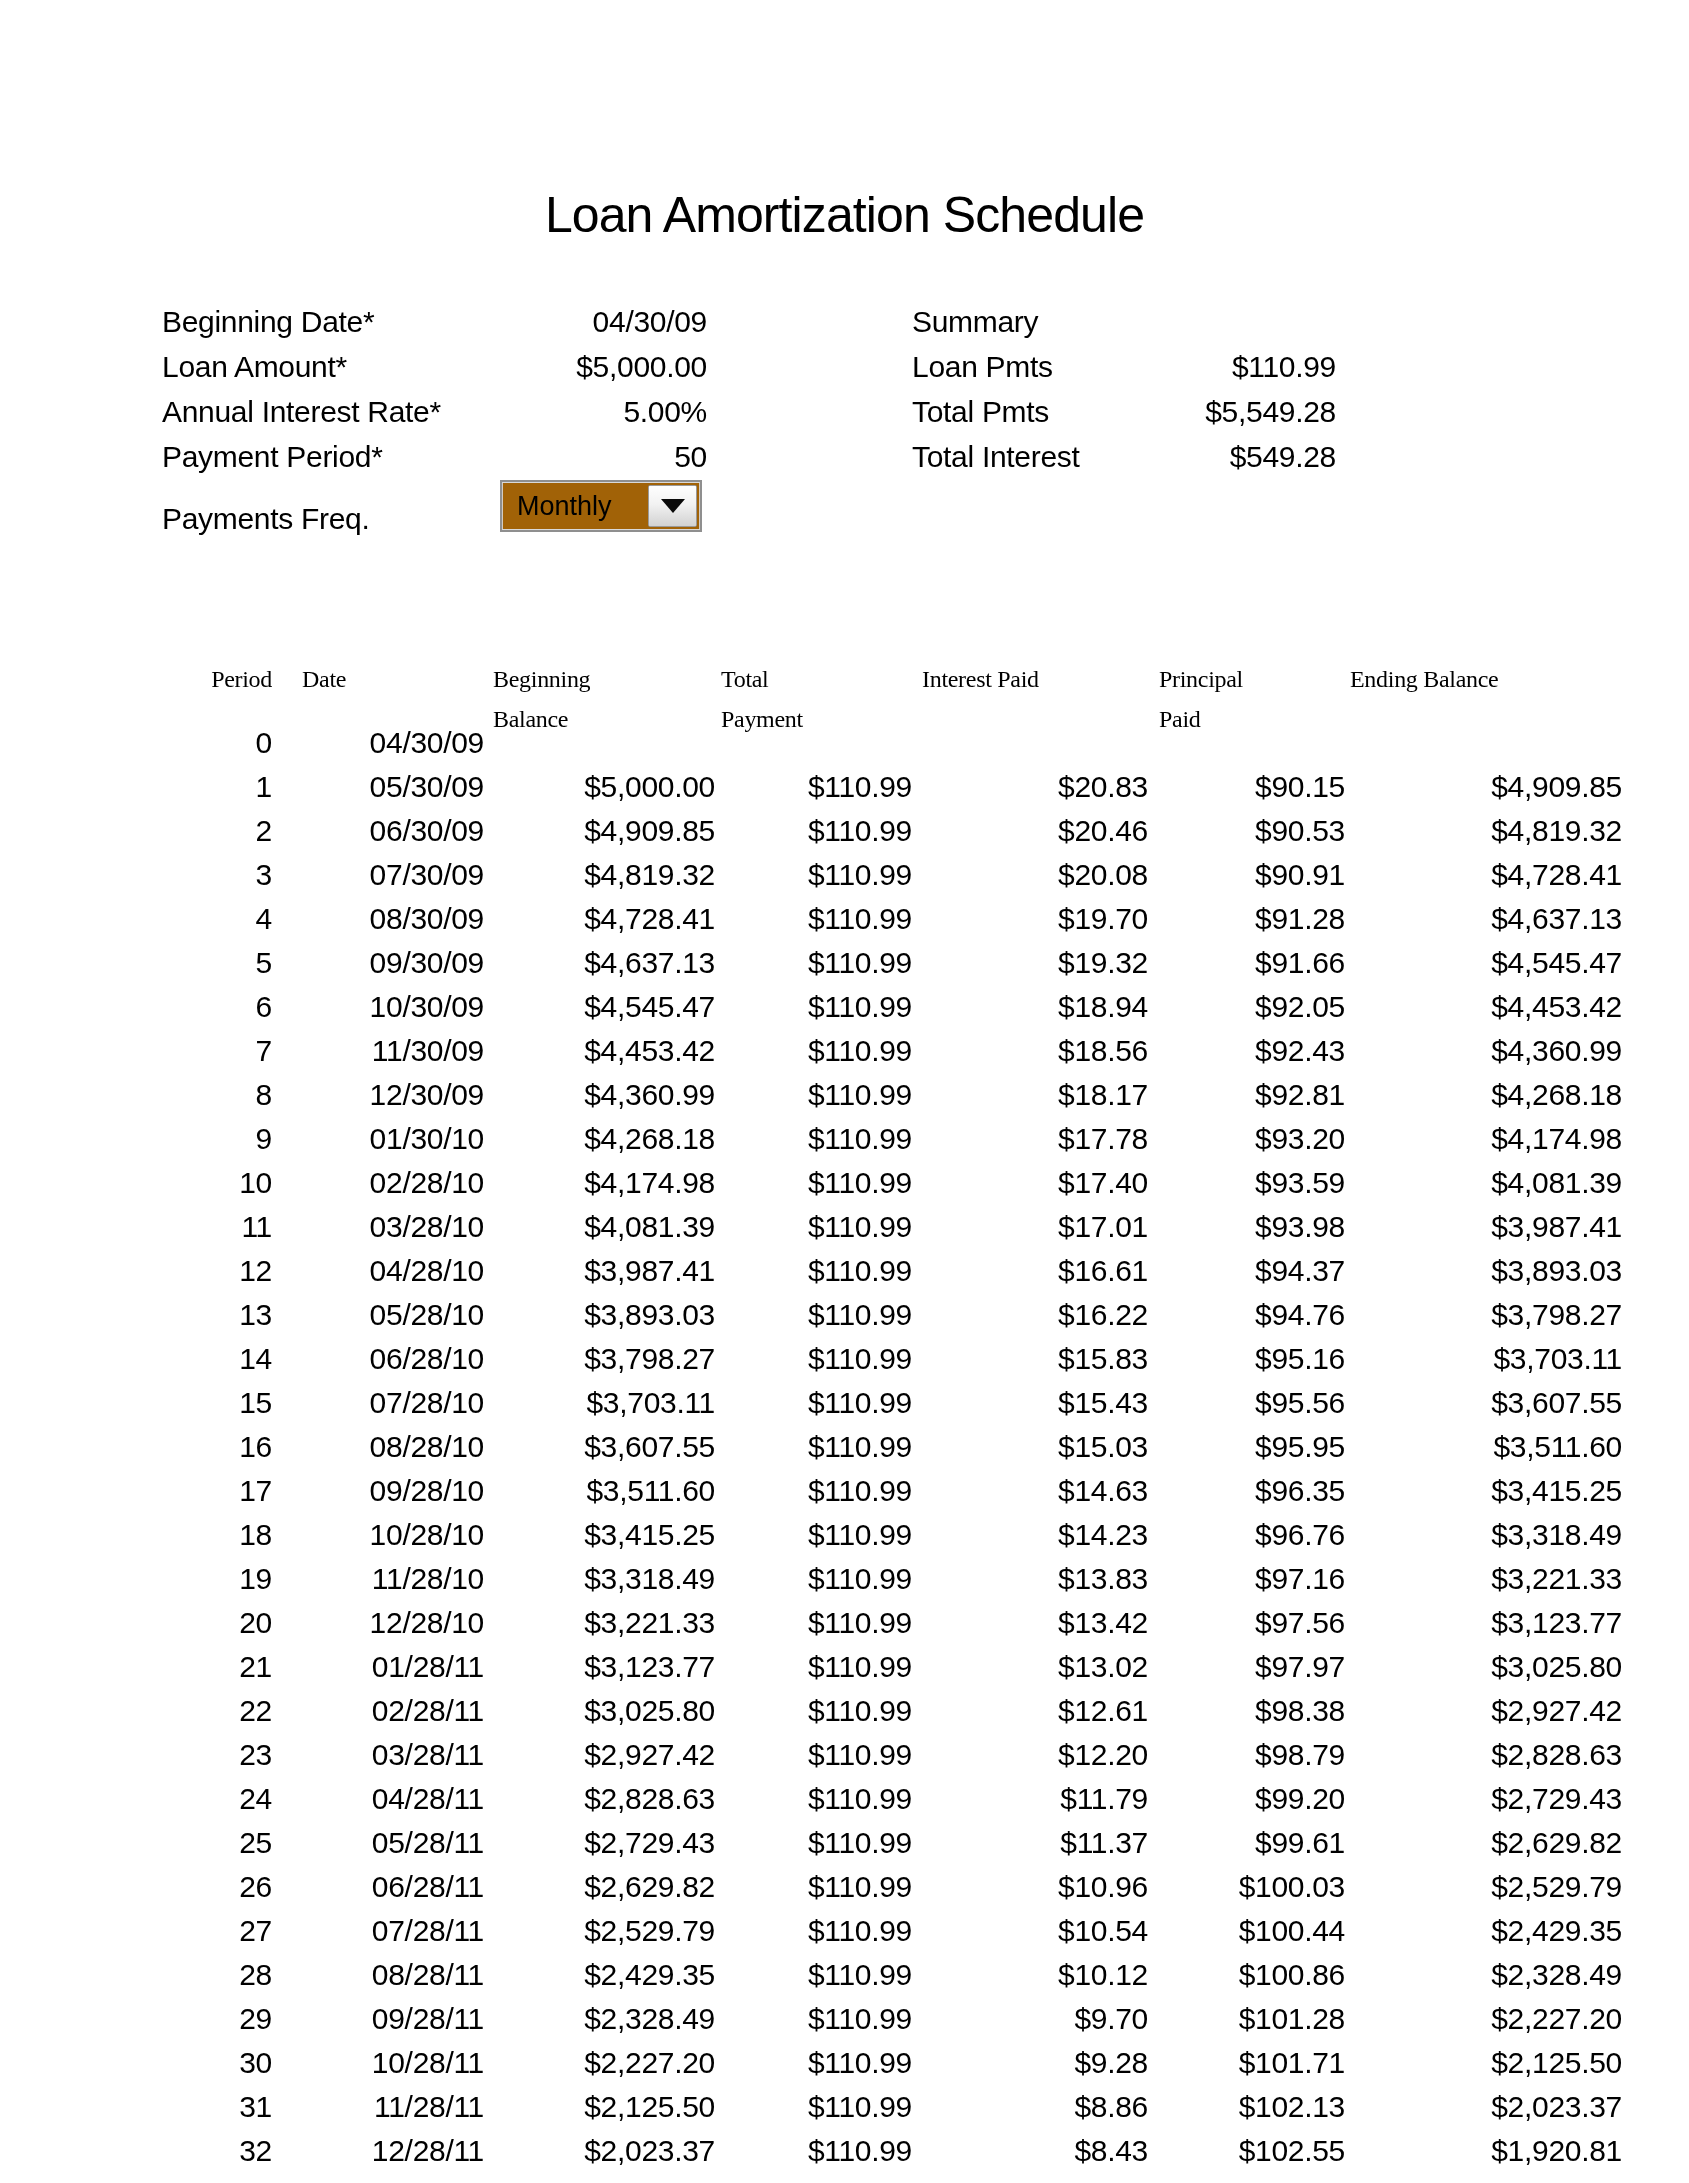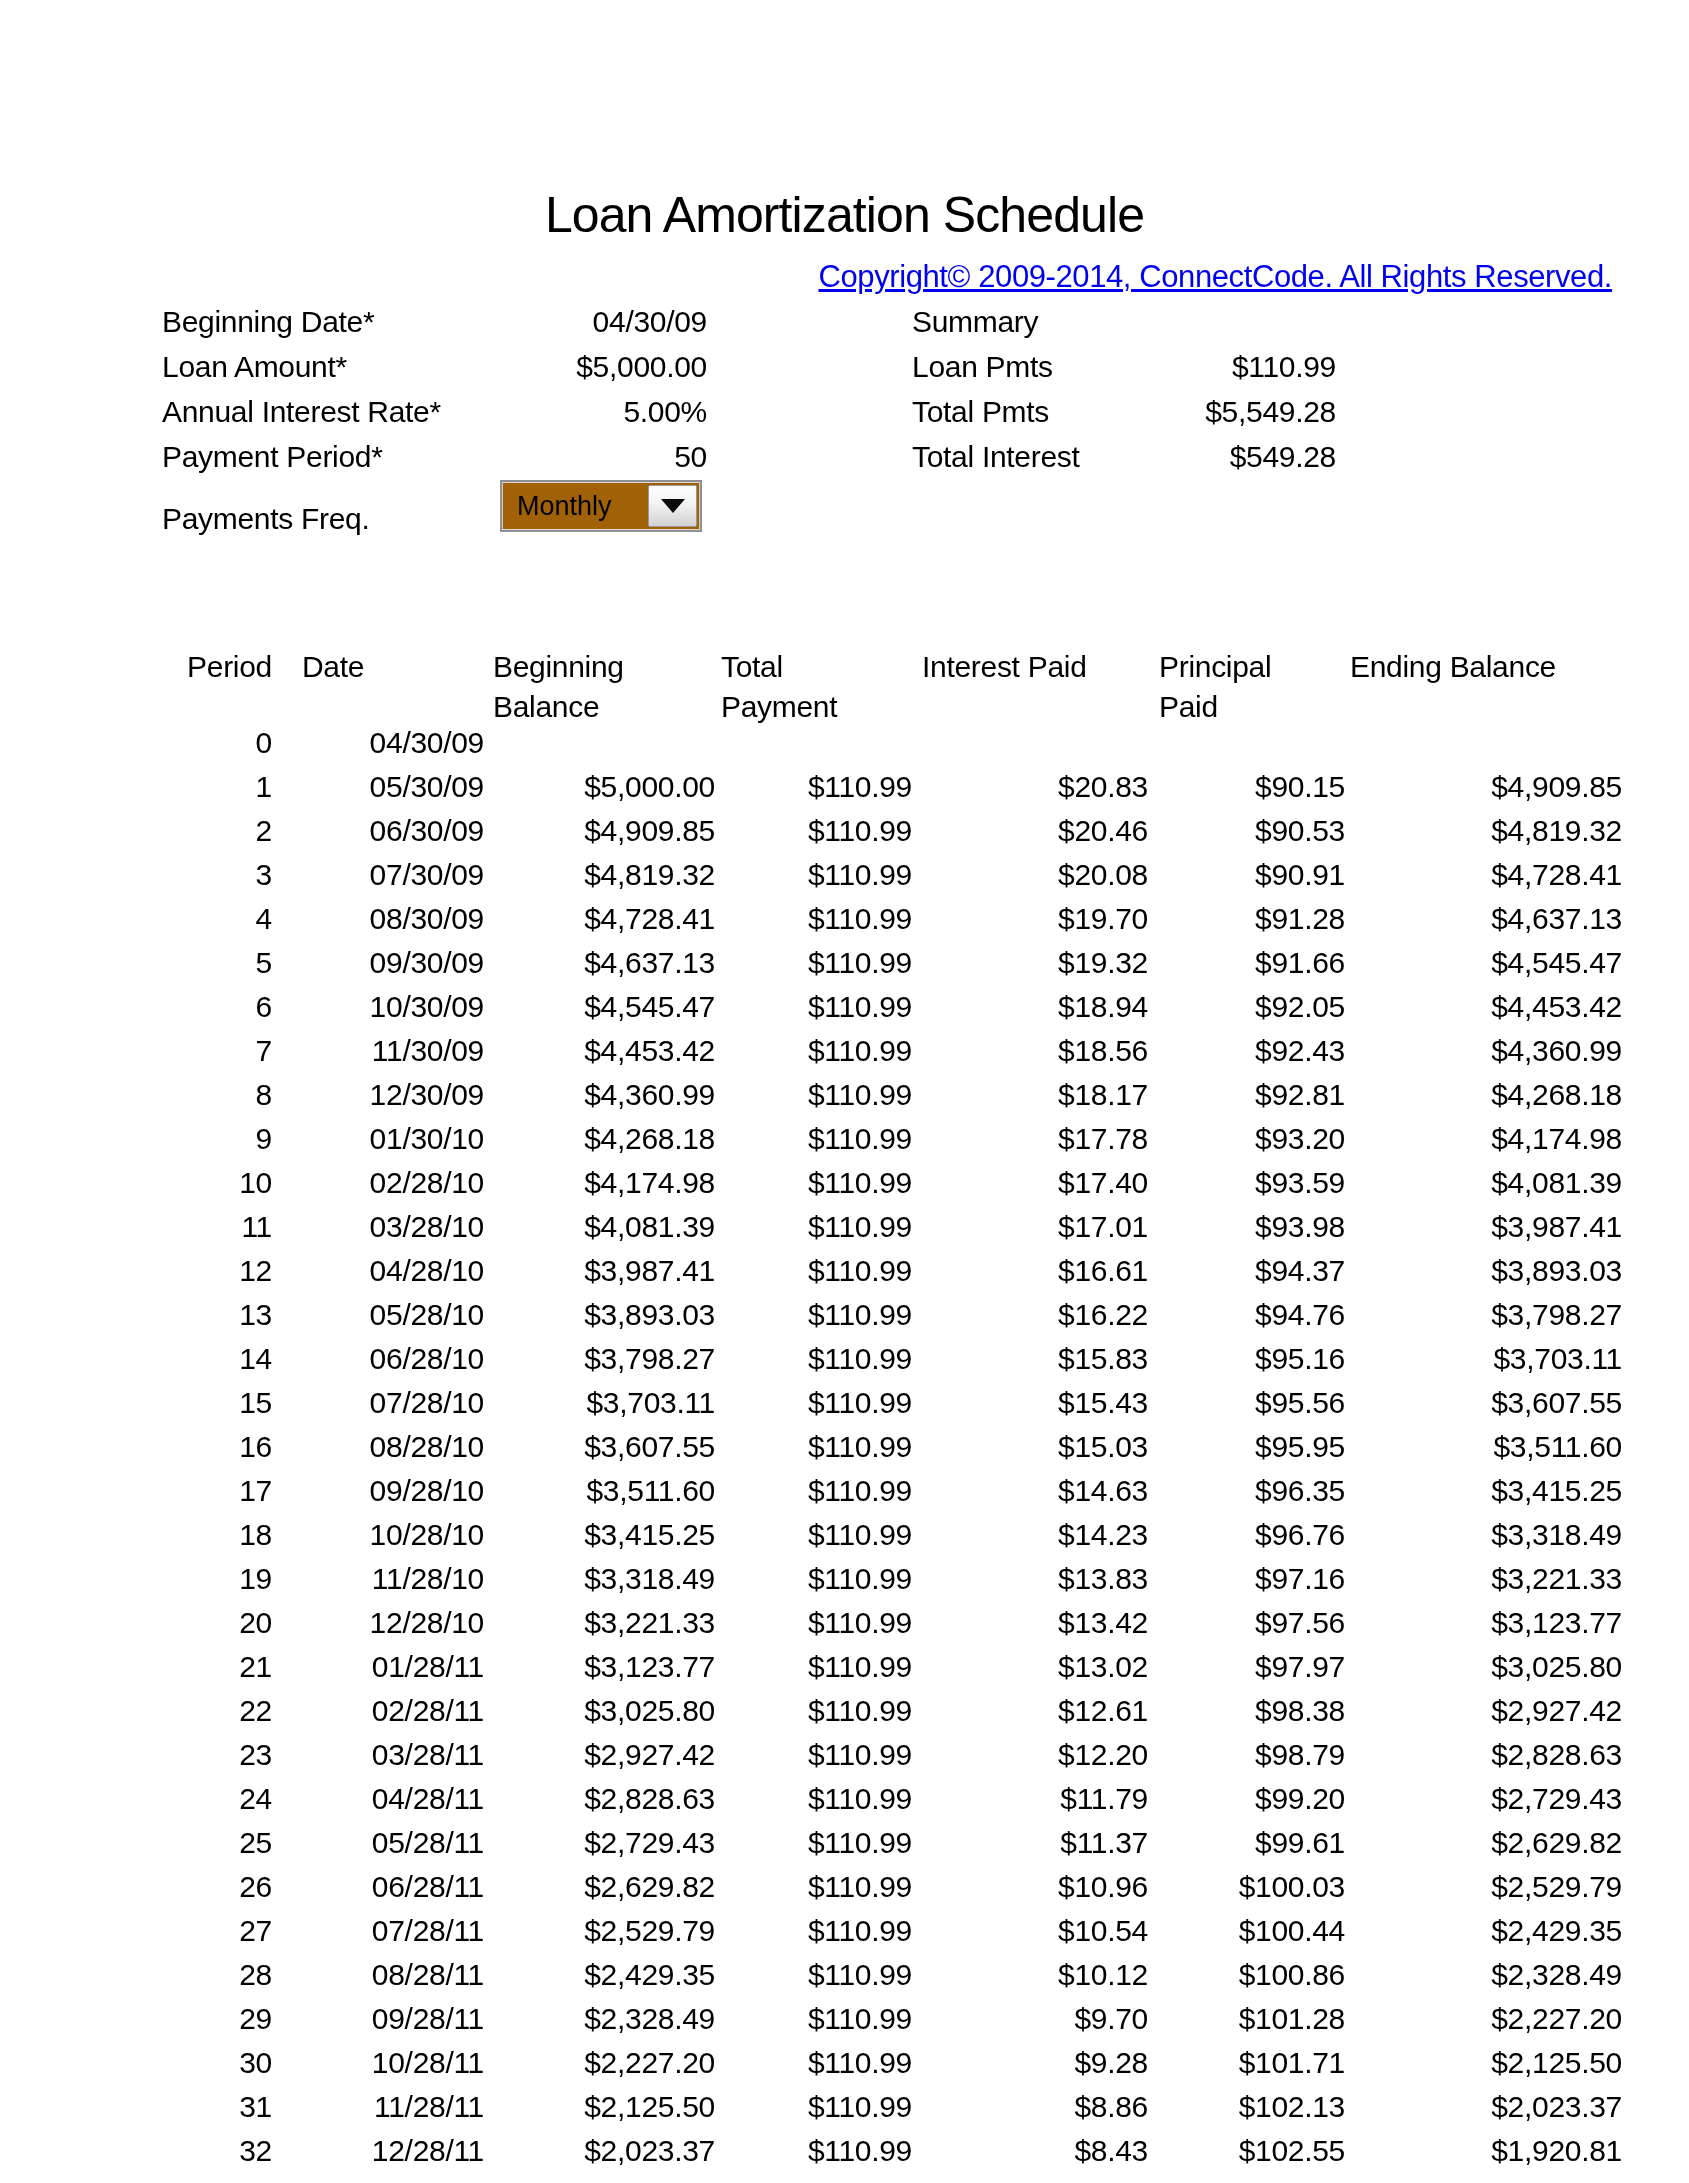--- a/index.html
+++ b/index.html
@@ -78,39 +78,38 @@
   .hcol, .cell { position: absolute; box-sizing: border-box; white-space: nowrap; }
   .col-period   { left: 162px;  width: 110px; }
   .col-date     { left: 302px;  width: 182px; }
   .col-begbal   { left: 493px;  width: 222px; }
   .col-totpay   { left: 721px;  width: 191px; }
   .col-intpaid  { left: 922px; width: 226px; }
   .col-prinpaid { left: 1159px; width: 186px; }
   .col-endbal   { left: 1350px; width: 272px; }
 
   .thead { position: absolute; top: 643px; left: 0; width: 100%; height: 84px; }
-  .hcol { top: 4px; font-size: 30px; letter-spacing: -0.3px; line-height: 40px; text-align: left; }
+  .hcol { top: 16px; font-size: 24px; letter-spacing: -0.3px; line-height: 40px; text-align: left; font-family: Liberation Serif, serif; }
   .hcol.right { text-align: right; }
 
   .tbody { position: absolute; top: 721px; left: 0; width: 100%; }
   .t-row { position: relative; height: 44px; }
   .cell {
     top: 0; height: 100%;
     display: flex; align-items: center; justify-content: flex-end;
     font-size: 30px; letter-spacing: -0.3px;
   }
 </style>
 </head>
 <body>
 
 <div class="page">
 
   <div class="title">Loan Amortization Schedule</div>
 
-  <div class="copyright">Copyright© 2009-2014, ConnectCode. All Rights Reserved.</div>
 
   <div class="lbl r1">Beginning Date*</div>
   <div class="val r1">04/30/09</div>
 
   <div class="lbl r2">Loan Amount*</div>
   <div class="val r2">$5,000.00</div>
 
   <div class="lbl r3">Annual Interest Rate*</div>
   <div class="val r3">5.00%</div>
 

